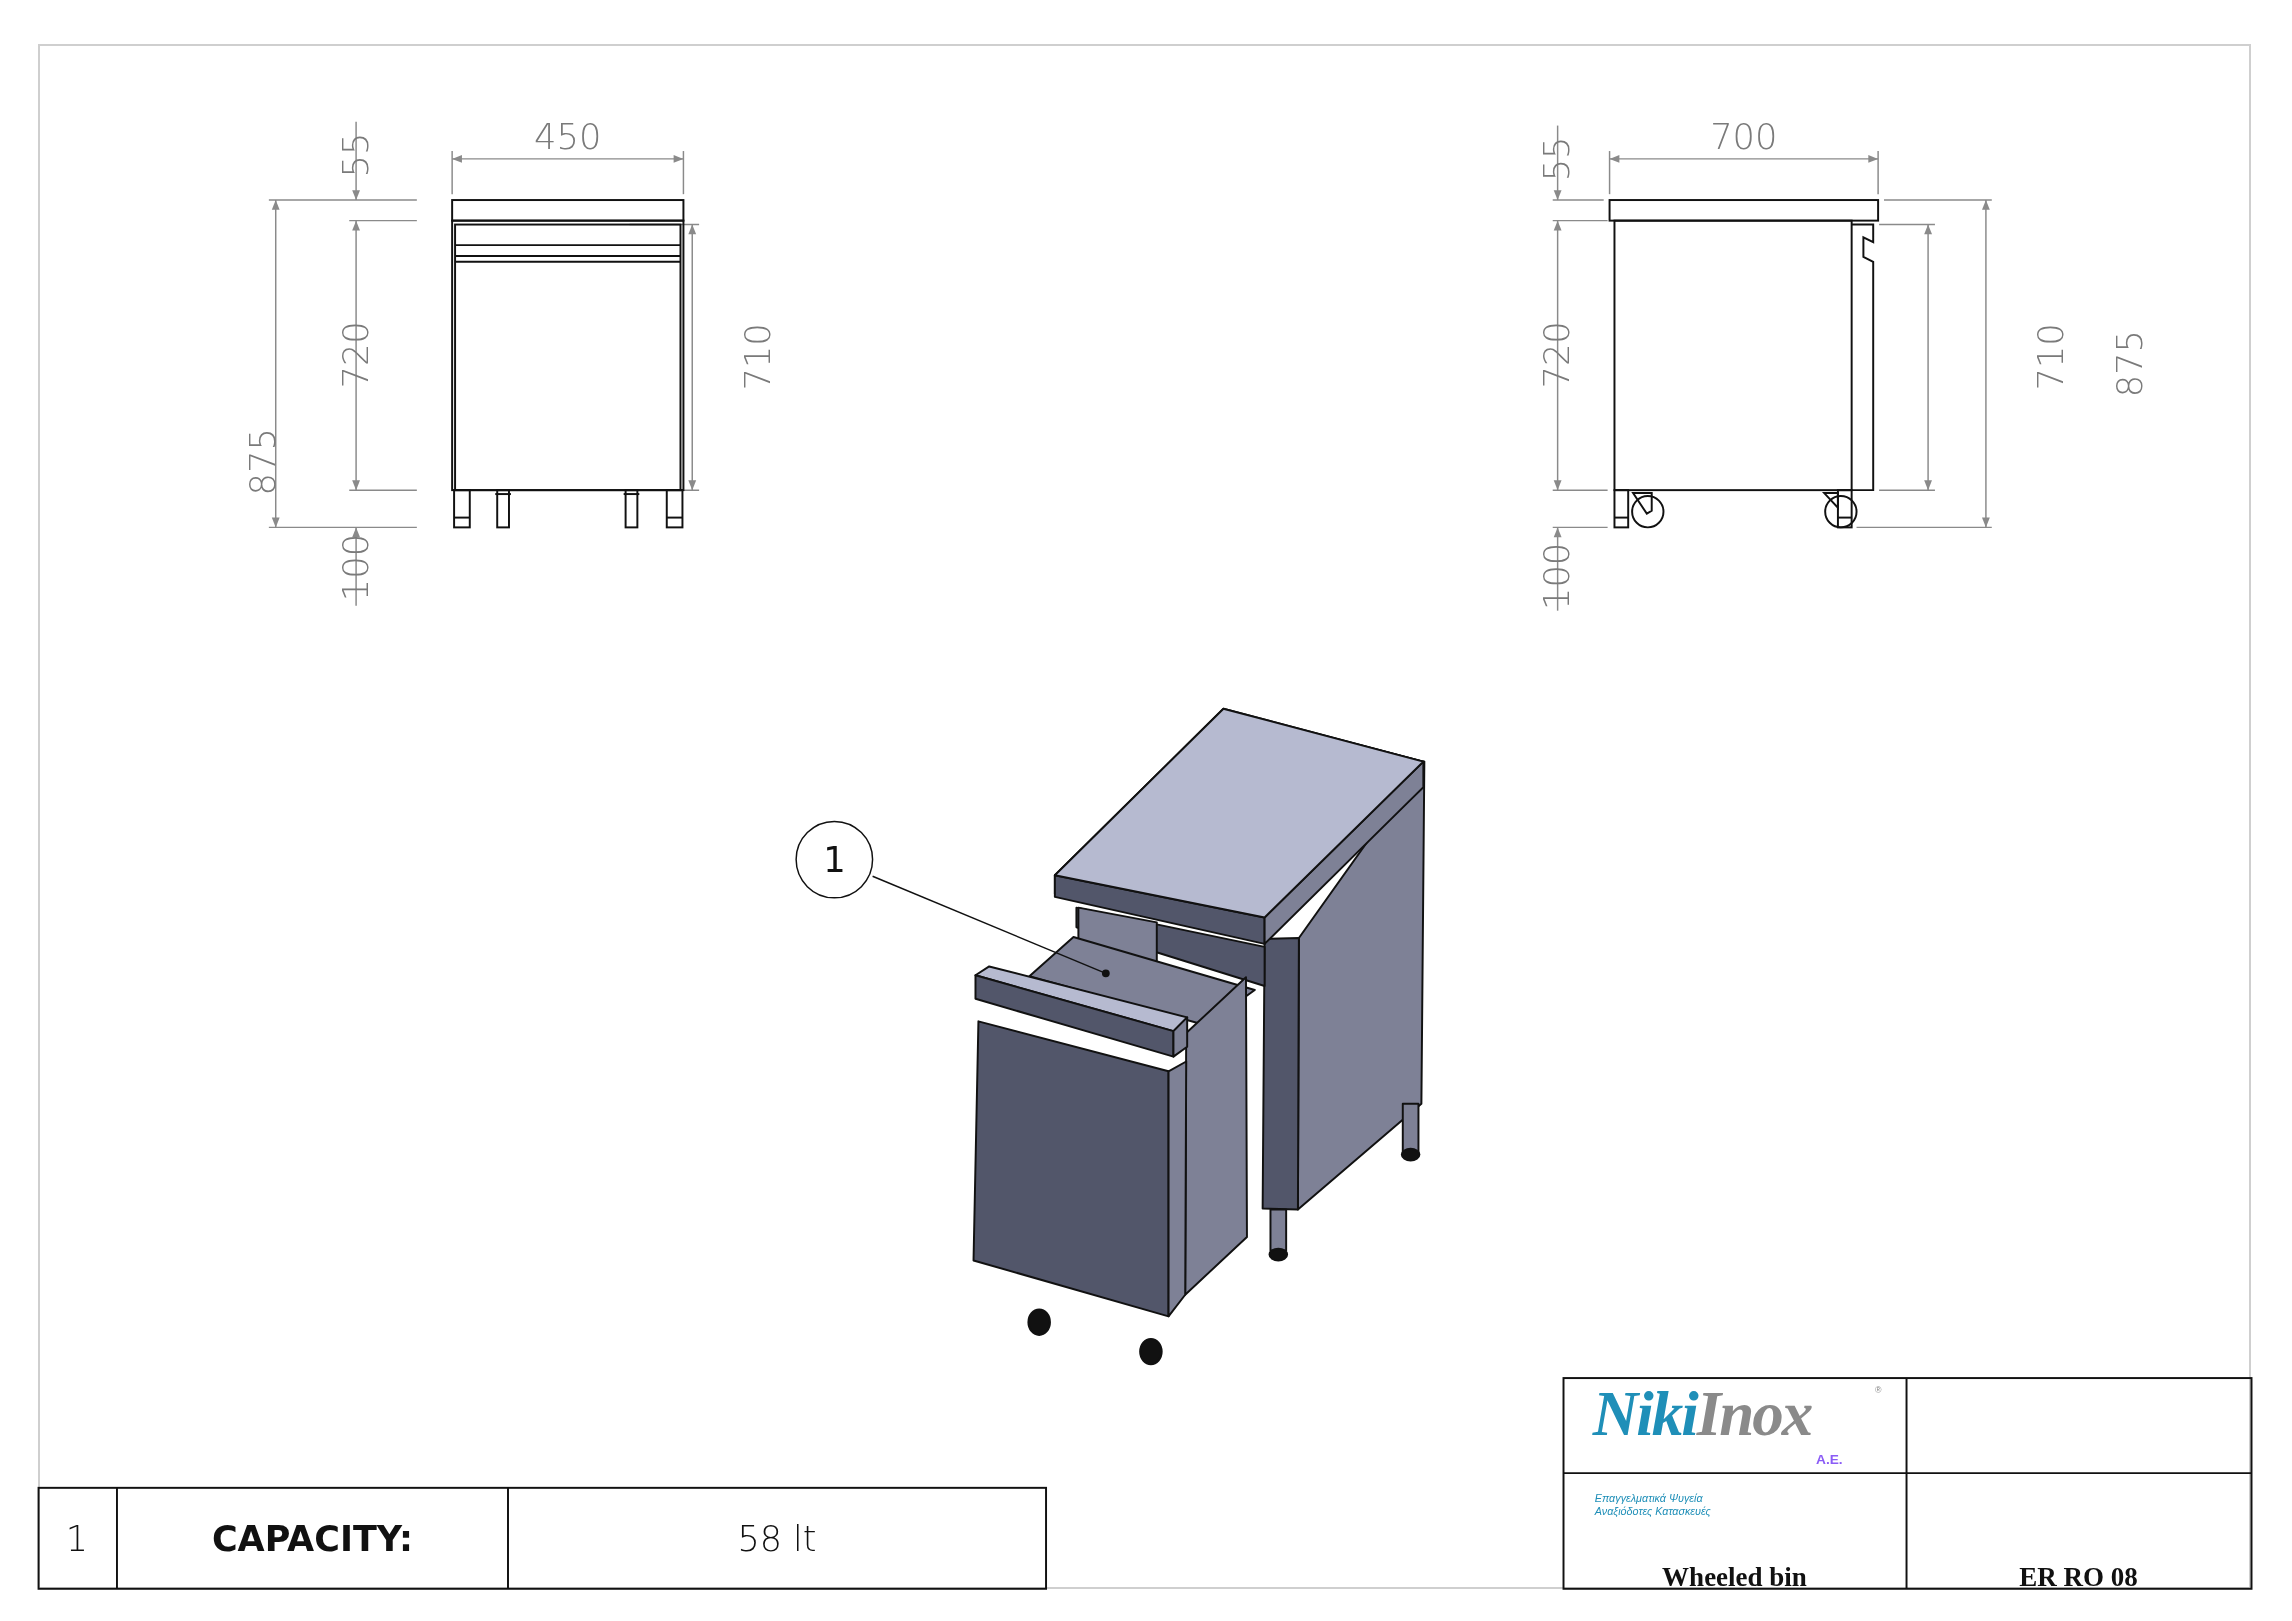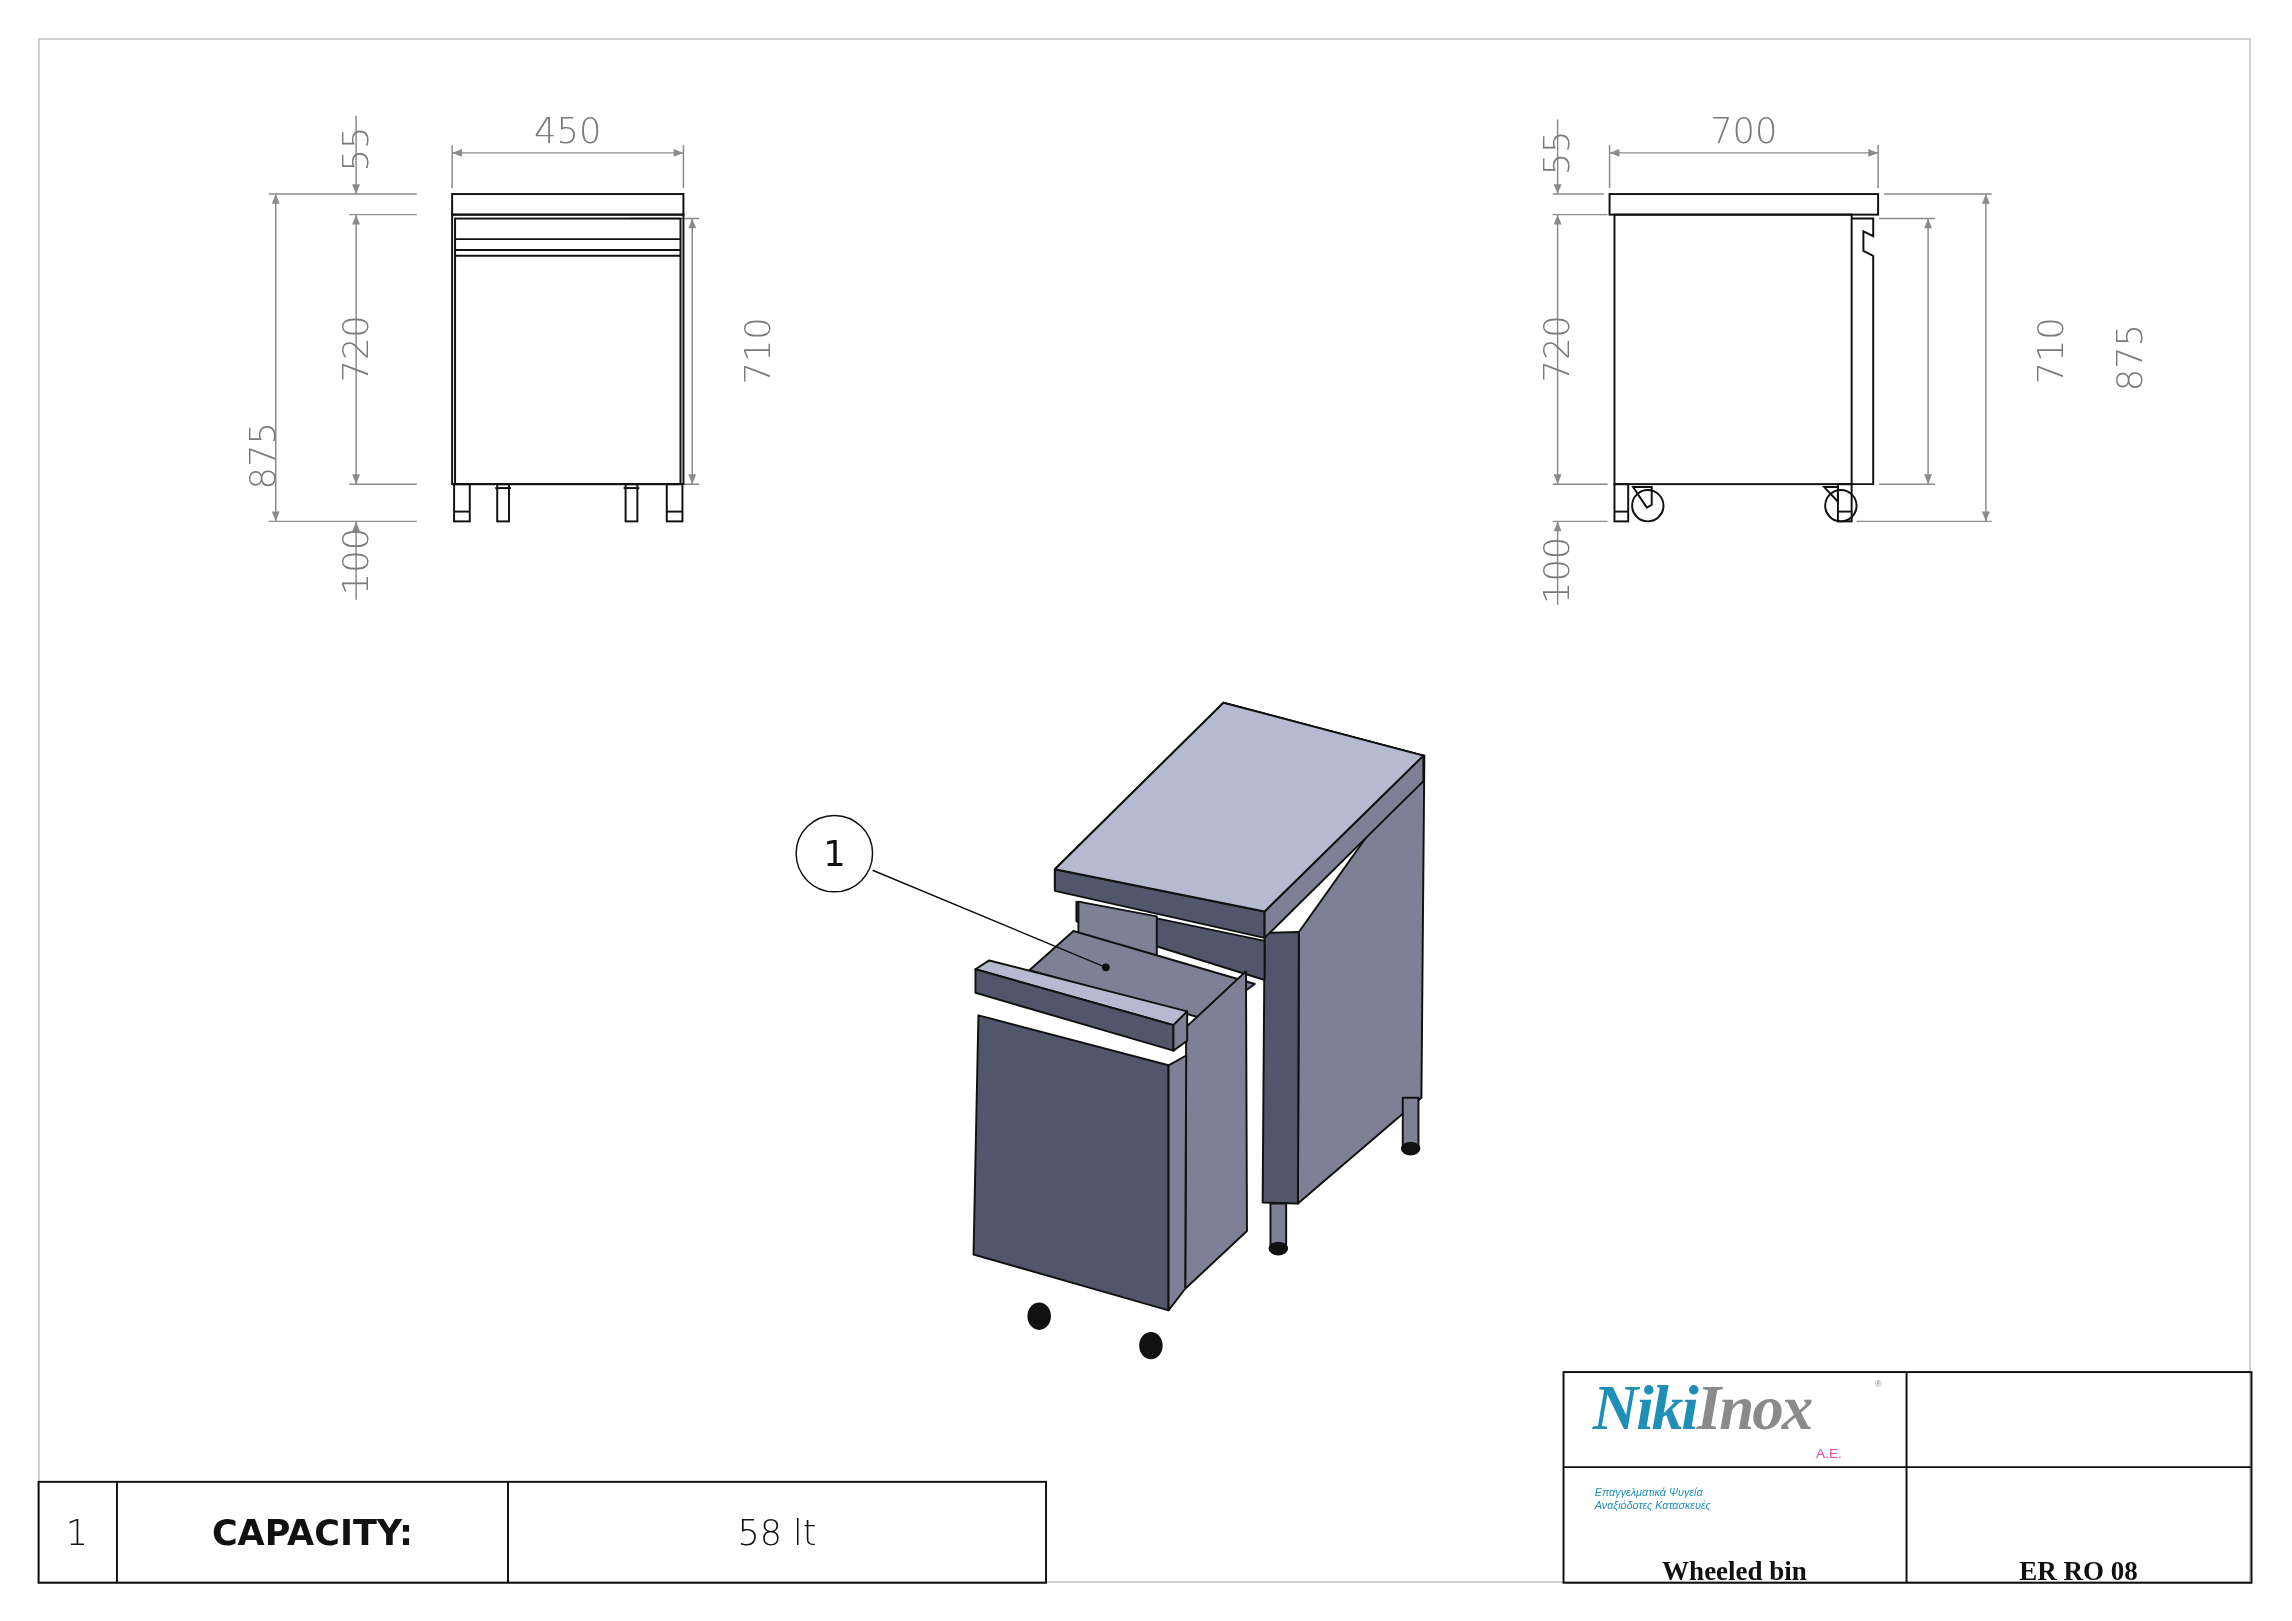--- a/index.html
+++ b/index.html
@@ -1,29 +1,29 @@
 <!DOCTYPE html>
 <html><head>
 <meta charset="utf-8">
 <style>
   html,body{margin:0;padding:0;background:#ffffff;}
   body{width:2293px;height:1621px;position:relative;overflow:hidden;font-family:"Liberation Sans",sans-serif;}
-  #sheet{position:absolute;left:0;top:0;width:2293px;height:1172px;}
+  #sheet{position:absolute;left:0;top:6px;width:2293px;height:1172px;}
   .frame{position:absolute;left:38px;top:38px;width:2213px;height:1545px;border:2px solid #cfcfcf;box-sizing:border-box;}
   svg{position:absolute;left:0;top:0;}
   .dimtxt{font-family:"DejaVu Sans",sans-serif;font-size:36px;fill:#7a7a7a;font-weight:300;}
   .cell{position:absolute;display:flex;align-items:center;justify-content:center;box-sizing:border-box;color:#111;}
   .bom-text{font-family:"DejaVu Sans",sans-serif;font-size:35px;font-weight:300;}
   .title-text{font-family:Liberation Serif, serif;font-size:27px;font-weight:bold;margin-top:46px;}
   .logo{position:absolute;left:1585px;top:1377px;width:314px;height:88px;}
   .logo-main{position:absolute;left:7.8px;top:0;font-family:Liberation Serif, serif;font-weight:bold;font-style:italic;font-size:63px;letter-spacing:-2px;line-height:63px;}
   .logo-niki{color:#1f8fb8;}
   .logo-inox{color:#8a8a8a;}
   .logo-sub{position:absolute;left:9.8px;top:61px;font-family:"Liberation Sans",sans-serif;font-style:italic;font-size:10.8px;line-height:12.7px;color:#1f8fb8;margin-top:48px;}
-  .logo-ae{position:absolute;left:231px;top:69px;font-family:"Liberation Sans",sans-serif;font-weight:normal;font-size:13.7px;color:#ec4899;}
+  .logo-ae{position:absolute;left:231px;top:69px;font-family:"Liberation Sans",sans-serif;font-weight:bold;font-size:13.7px;color:#8b5cf6;}
   .logo-reg{position:absolute;left:290px;top:2px;font-size:8.8px;color:#888;}
 </style>
 </head>
 <body>
 
 <div id="sheet">
   <div class="frame"></div>
 
   <svg width="2293" height="1621" viewBox="0 0 2339 1654">
     <defs>

